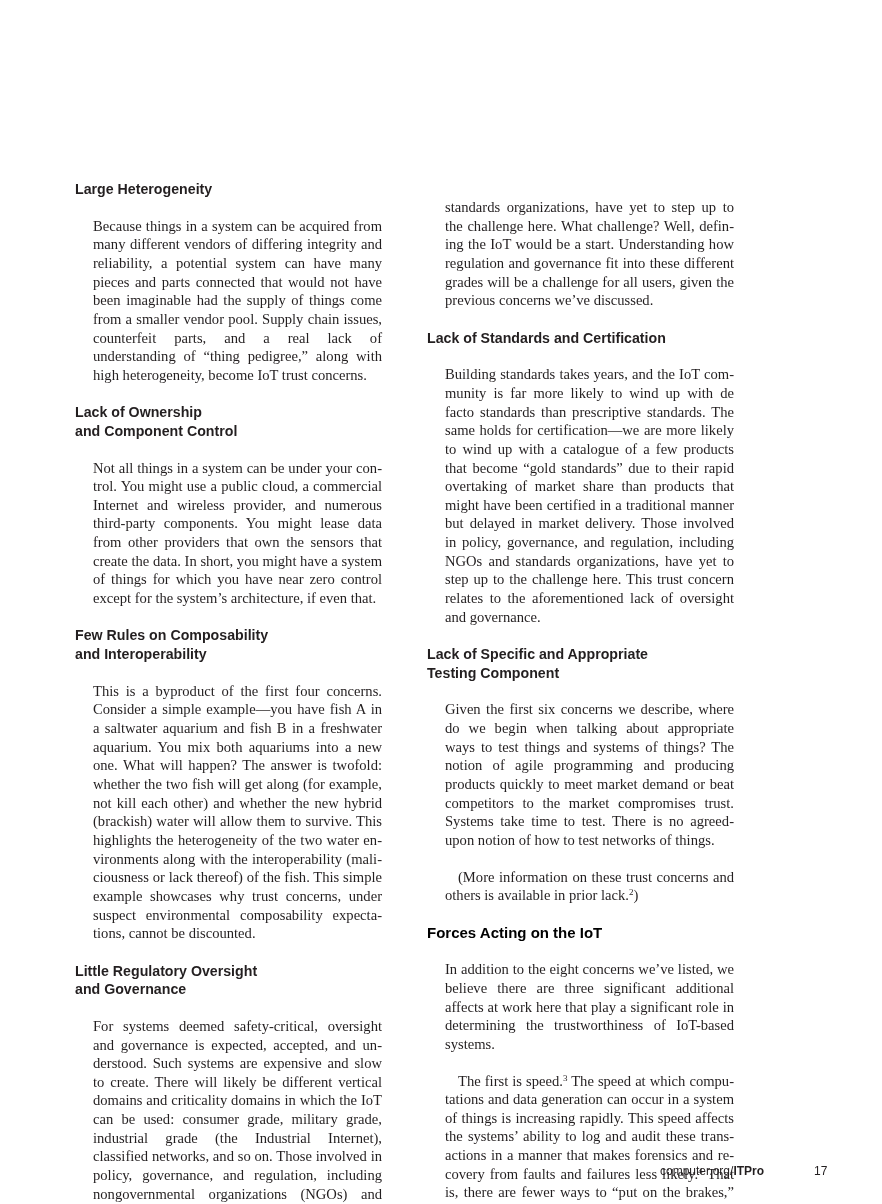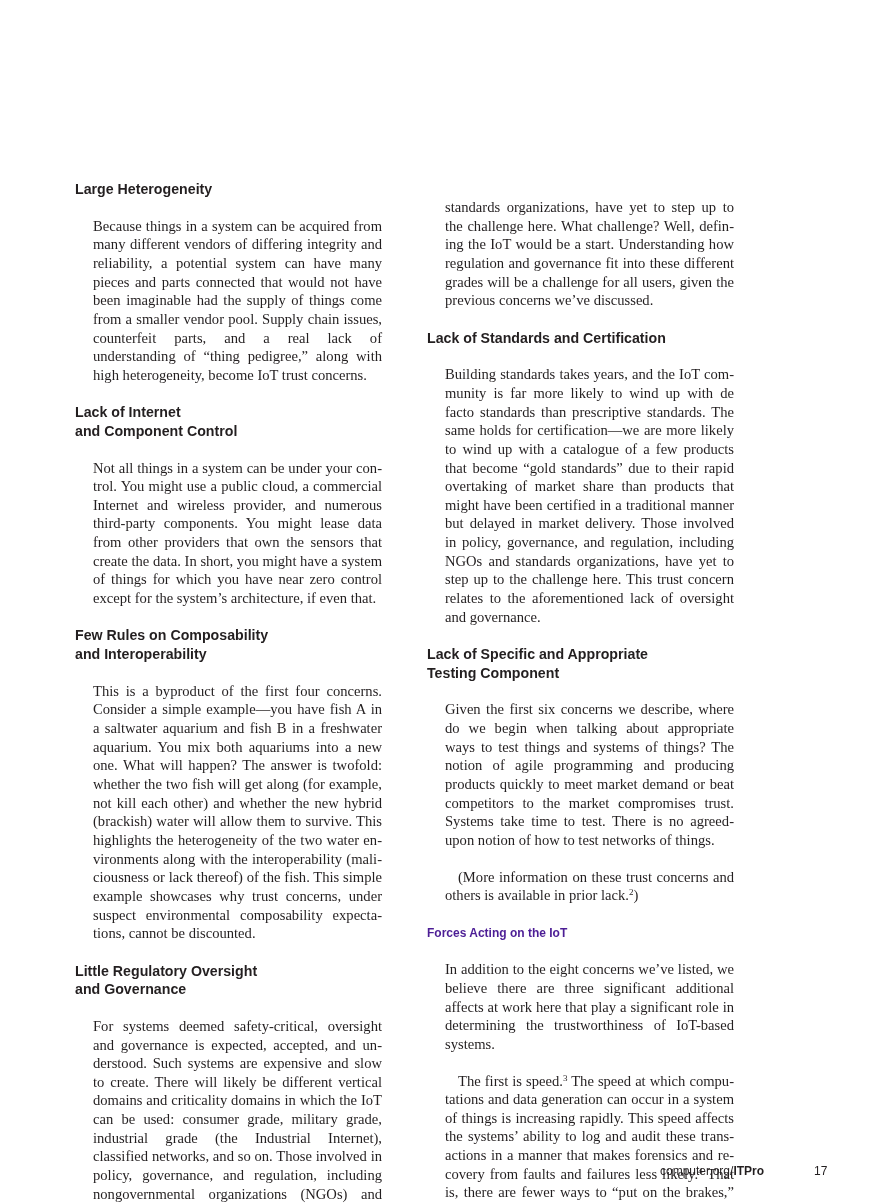--- a/index.html
+++ b/index.html
@@ -18,22 +18,22 @@
   .sec { margin: 0 0 18.65px 0; }
   .h {
     font-family: "Liberation Sans", "DejaVu Sans", sans-serif;
     font-weight: bold;
     font-size: 14.2px;
     line-height: 18.65px;
     color: #231f20;
     margin: 0;
   }
   .h.major {
-    color: #4c1d95;
-    font-size: 12px;
+    color: #000000;
+    font-size: 15px;
     line-height: 18.65px;
   }
   p {
     margin: 18px;
     text-align: justify;
     hyphens: manual;
   }
   p.indent { text-indent: 13px; }
   sup { font-size: 9px; line-height: 0; vertical-align: 5px; }
   .footer {
@@ -49,21 +49,21 @@
 </style>
 </head>
 <body>
 
 <div class="col left">
   <div class="sec">
     <div class="h"><span>Large Heterogeneity</span></div>
     <p>Because things in a system can be acquired from many different vendors of differing integrity and reliability, a potential system can have many piec­es and parts connected that would not have been imaginable had the supply of things come from a smaller vendor pool. Supply chain issues, coun­terfeit parts, and a real lack of understanding of “thing pedigree,” along with high heterogeneity, become IoT trust concerns.</p>
   </div>
   <div class="sec">
-    <div class="h"><span>Lack of Internet</span><br><span>and Component Control</span></div>
+    <div class="h"><span>Lack of Ownership</span><br><span>and Component Control</span></div>
     <p>Not all things in a system can be under your con­trol. You might use a public cloud, a commercial Internet and wireless provider, and numerous third-party components. You might lease data from other providers that own the sensors that create the data. In short, you might have a system of things for which you have near zero control except for the system’s architecture, if even that.</p>
   </div>
   <div class="sec">
     <div class="h"><span>Few Rules on Composability</span><br><span>and Interoperability</span></div>
     <p>This is a byproduct of the first four concerns. Consider a simple example—you have fish A in a saltwater aquarium and fish B in a freshwater aquarium. You mix both aquariums into a new one. What will happen? The answer is twofold: whether the two fish will get along (for example, not kill each other) and whether the new hybrid (brackish) water will allow them to survive. This highlights the heterogeneity of the two water en­vironments along with the interoperability (mali­ciousness or lack thereof) of the fish. This simple example showcases why trust concerns, under suspect environmental composability expecta­tions, cannot be discounted.</p>
   </div>
   <div class="sec">
     <div class="h"><span>Little Regulatory Oversight</span><br><span>and Governance</span></div>
     <p style="text-align-last: justify;">For systems deemed safety-critical, oversight and governance is expected, accepted, and un­derstood. Such systems are expensive and slow to create. There will likely be different verti­cal domains and criticality domains in which the IoT can be used: consumer grade, military grade, industrial grade (the Industrial Internet), classified networks, and so on. Those involved in policy, governance, and regulation, includ­ing nongovernmental organizations (NGOs) and</p>
   </div>

